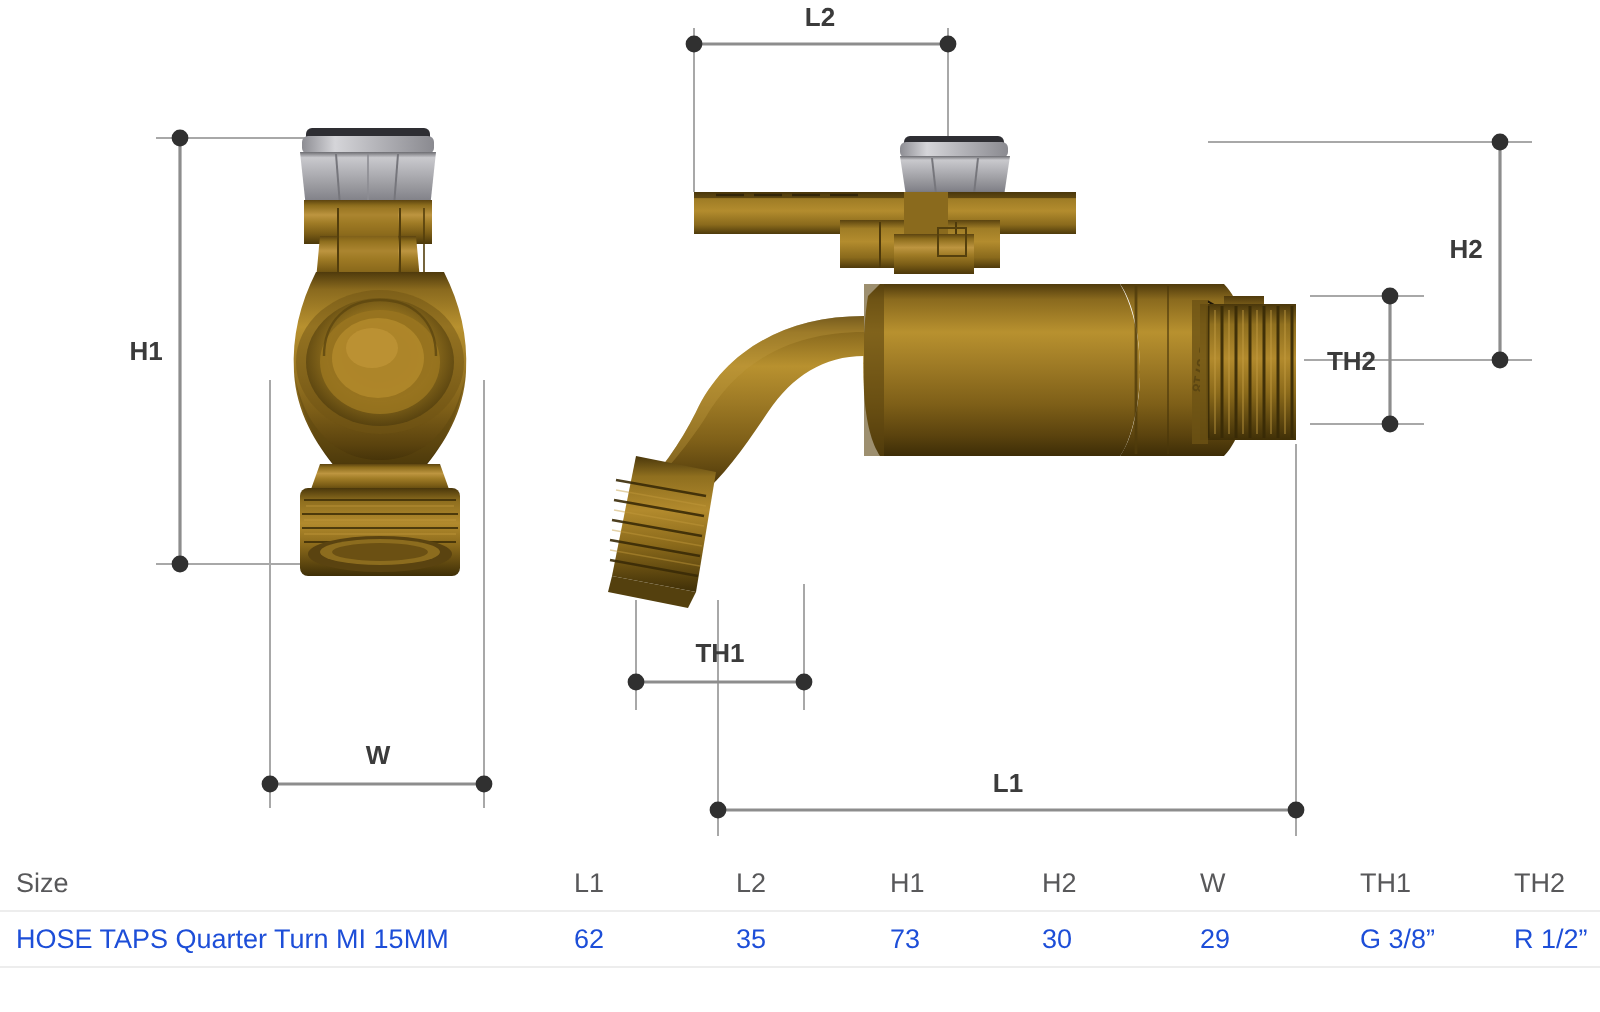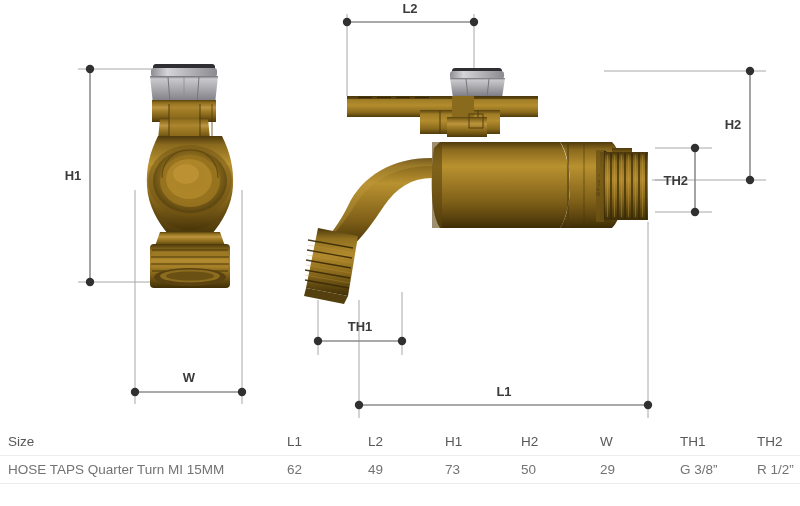--- a/index.html
+++ b/index.html
@@ -58,21 +58,21 @@
     vertical-align: middle;
     white-space: nowrap;
   }
   table.spec thead tr {
     border-bottom: 1px solid #ededed;
   }
   table.spec tbody tr {
     border-bottom: 1px solid #ededed;
   }
   table.spec td {
-    color: #737373;
+    color: #1d4ed8;
   }
   .col-size  { width: 279px; padding-left: 8px !important; }
   .col-l1    { width: 81px; }
   .col-l2    { width: 77px; }
   .col-h1    { width: 76px; }
   .col-h2    { width: 79px; }
   .col-w     { width: 80px; }
   .col-th1   { width: 77px; }
   .col-th2   { width: 51px; }
 
@@ -404,23 +404,23 @@
           <th class="col-h2">H2</th>
           <th class="col-w">W</th>
           <th class="col-th1">TH1</th>
           <th class="col-th2">TH2</th>
         </tr>
       </thead>
       <tbody>
         <tr>
           <td class="col-size">HOSE TAPS Quarter Turn MI 15MM</td>
           <td class="col-l1">62</td>
-          <td class="col-l2">49</td>
+          <td class="col-l2">35</td>
           <td class="col-h1">73</td>
-          <td class="col-h2">50</td>
+          <td class="col-h2">30</td>
           <td class="col-w">29</td>
           <td class="col-th1">G 3/8”</td>
           <td class="col-th2">R 1/2”</td>
         </tr>
       </tbody>
     </table>
   </div>
 
 </div>
 

